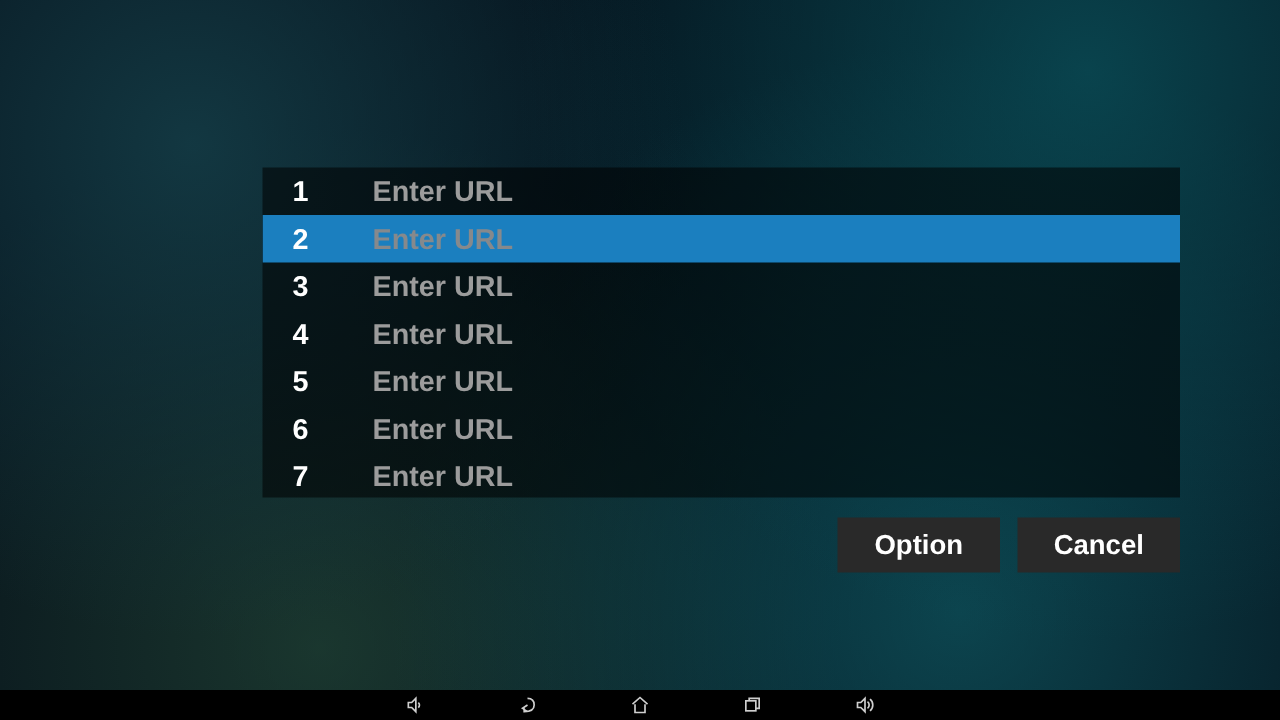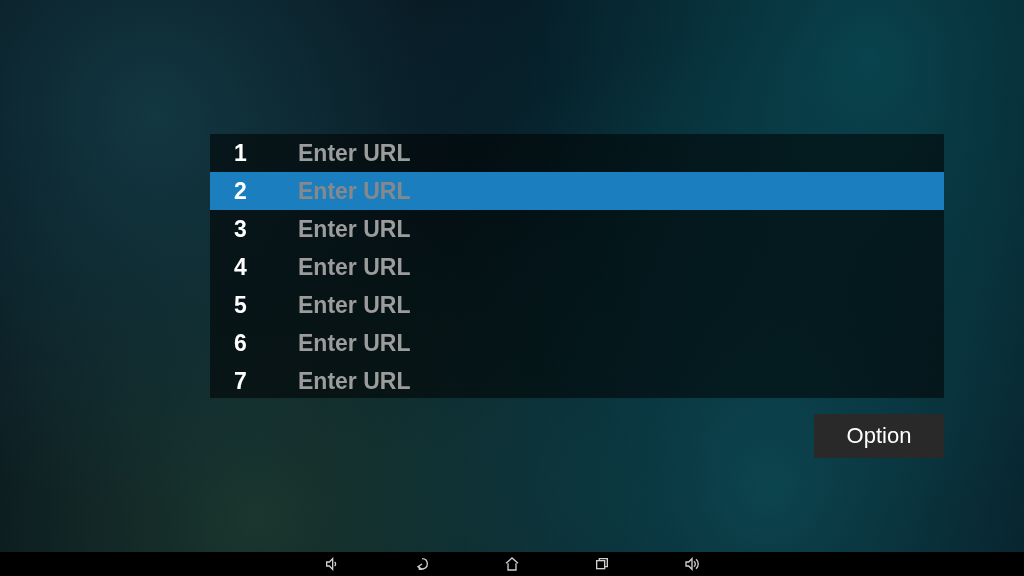--- a/index.html
+++ b/index.html
@@ -55,21 +55,21 @@
     justify-content: flex-end;
     gap: 14px;
     margin-top: 16px;
   }
   .btn {
     min-width: 130px;
     height: 44px;
     background: #292929;
     color: #ffffff;
     font-size: 22px;
-    font-weight: normal;
+    font-weight: bold;
     display: flex;
     align-items: center;
     justify-content: center;
     border: none;
     cursor: pointer;
   }
 
   .navbar {
     position: absolute;
     left: 0;
@@ -121,20 +121,21 @@
       <span class="url-placeholder">Enter URL</span>
     </div>
     <div class="url-row">
       <span class="url-index">7</span>
       <span class="url-placeholder">Enter URL</span>
     </div>
   </div>
 
   <div class="button-bar">
     <button class="btn">Option</button>
+    <button class="btn">Cancel</button>
   </div>
 </div>
 
 <div class="navbar">
   <div class="nav-icon">
     <svg width="16" height="16" viewBox="0 0 24 24" fill="none" stroke="#cfcfcf" stroke-width="2">
       <polygon points="4,9 8,9 13,4 13,20 8,15 4,15" fill="none"></polygon>
       <path d="M16 9 a4 4 0 0 1 0 6"></path>
     </svg>
   </div>

